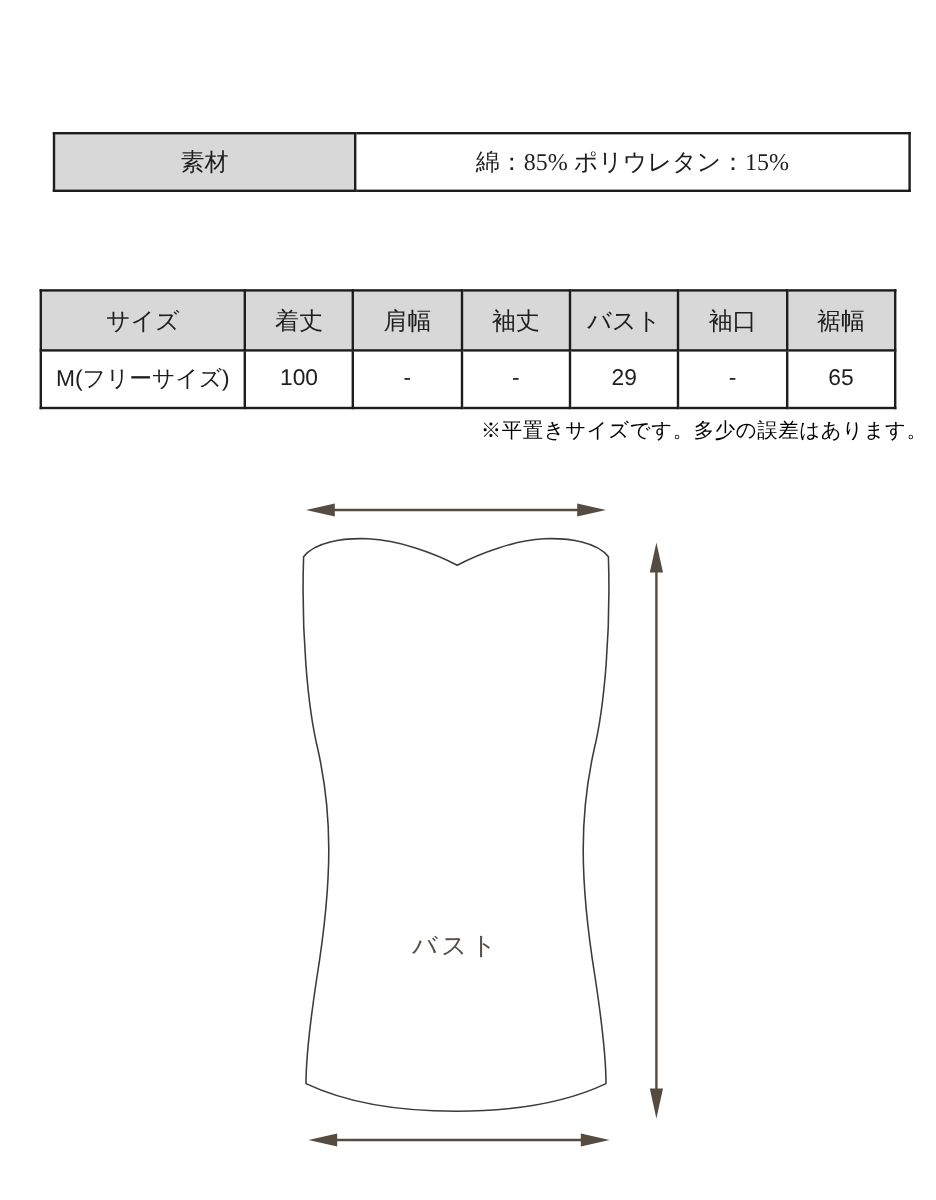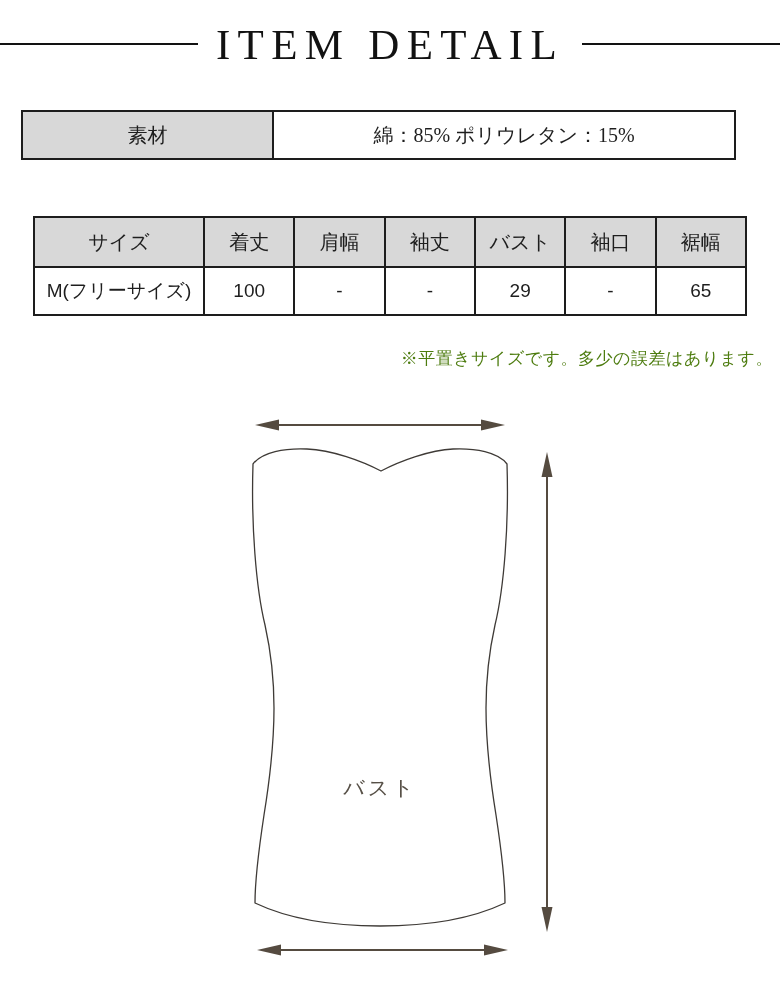--- a/index.html
+++ b/index.html
@@ -26,73 +26,68 @@
     font-weight:400;
     font-size:43px;
     letter-spacing:0.17em;
     color:#121212;
     white-space:nowrap;
   }
 
   
   table { border-collapse:collapse; table-layout:fixed; }
   .spec-table {
-    position:absolute; left:21px; top:110px;
+    position:absolute; left:44px; top:110px;
     width:715px;
   }
   .spec-table th, .spec-table td {
     border:2px solid #1d1d1d;
     height:48px;
     text-align:center; vertical-align:middle;
     font-size:20px; font-weight:400;
   }
   .spec-table th { background:#d8d8d8; width:251px; }
   .spec-table td { background:#ffffff;font-family:Liberation Serif, serif; }
 
   .size-table {
-    position:absolute; left:33px; top:216px;
+    position:absolute; left:33px; top:241px;
     width:714px;
   }
   .size-table th, .size-table td {
     border:2px solid #1d1d1d;
     text-align:center; vertical-align:middle;
     font-size:20px; font-weight:400;
   }
   .size-table th { background:#d8d8d8; height:50px; }
   .size-table td { background:#ffffff; height:48px; font-size:19px;border-radius:18px; }
   .size-table col.c-first { width:170px; }
 
   
   .size-note {
     position:absolute; top:347px; right:7px;
     font-size:17px; letter-spacing:0.5px;
-    color:#4d7c0f;
+    color:#000000;
     white-space:nowrap;
   }
 
   
   .diagram { position:absolute; left:0; top:380px; width:780px; height:620px; }
   .diagram svg { position:absolute; left:0; top:0; }
   .dg-label {
     position:absolute;
     color:#575047;
     white-space:nowrap;
   }
   .lbl-bust { left:255px; top:394px; width:250px; text-align:center; font-size:21px; letter-spacing:3px; }
 </style>
 </head>
 <body>
 
 <div class="page">
 
-  <div class="title-row">
-    <div class="title-rule"></div>
-    <h1 class="page-title">ITEM DETAIL</h1>
-    <div class="title-rule"></div>
-  </div>
 
   <table class="spec-table">
     <tbody>
       <tr>
         <th>素材</th>
         <td>綿：85% ポリウレタン：15%</td>
       </tr>
     </tbody>
   </table>
 

